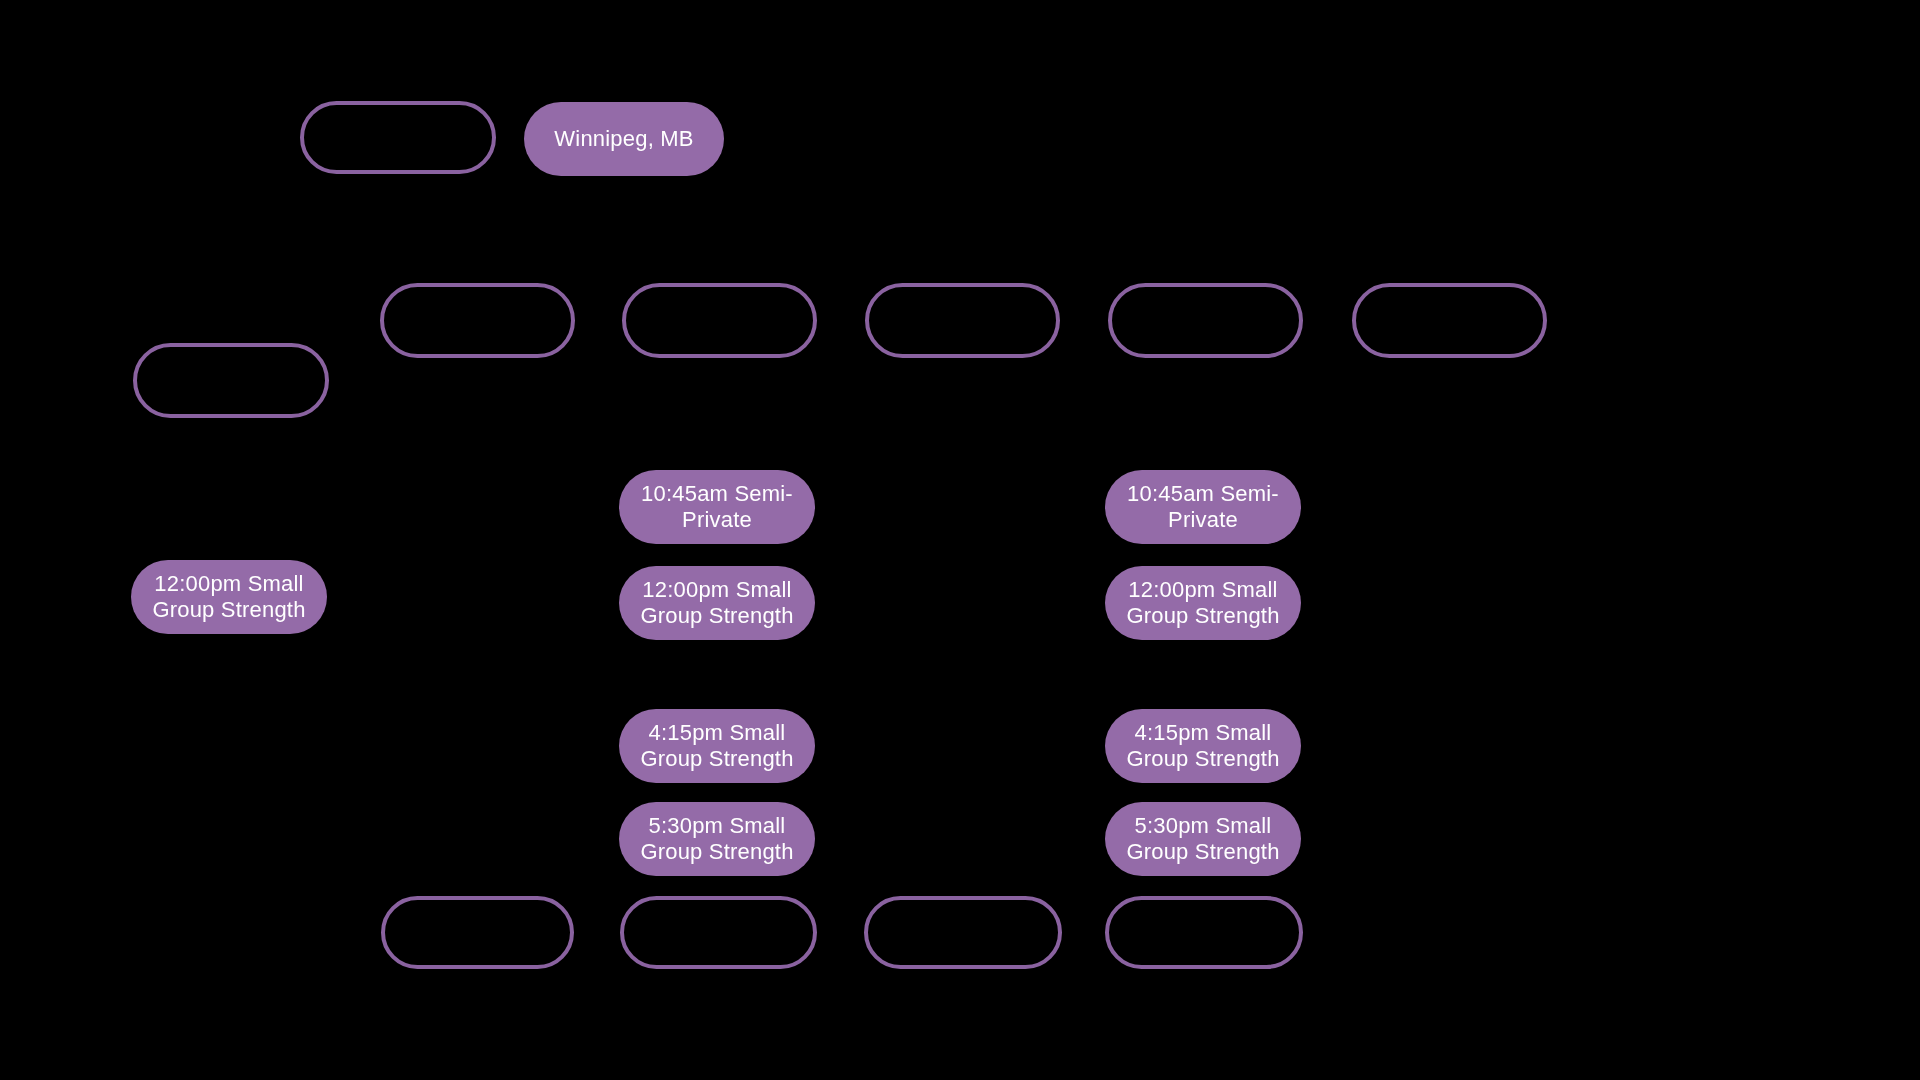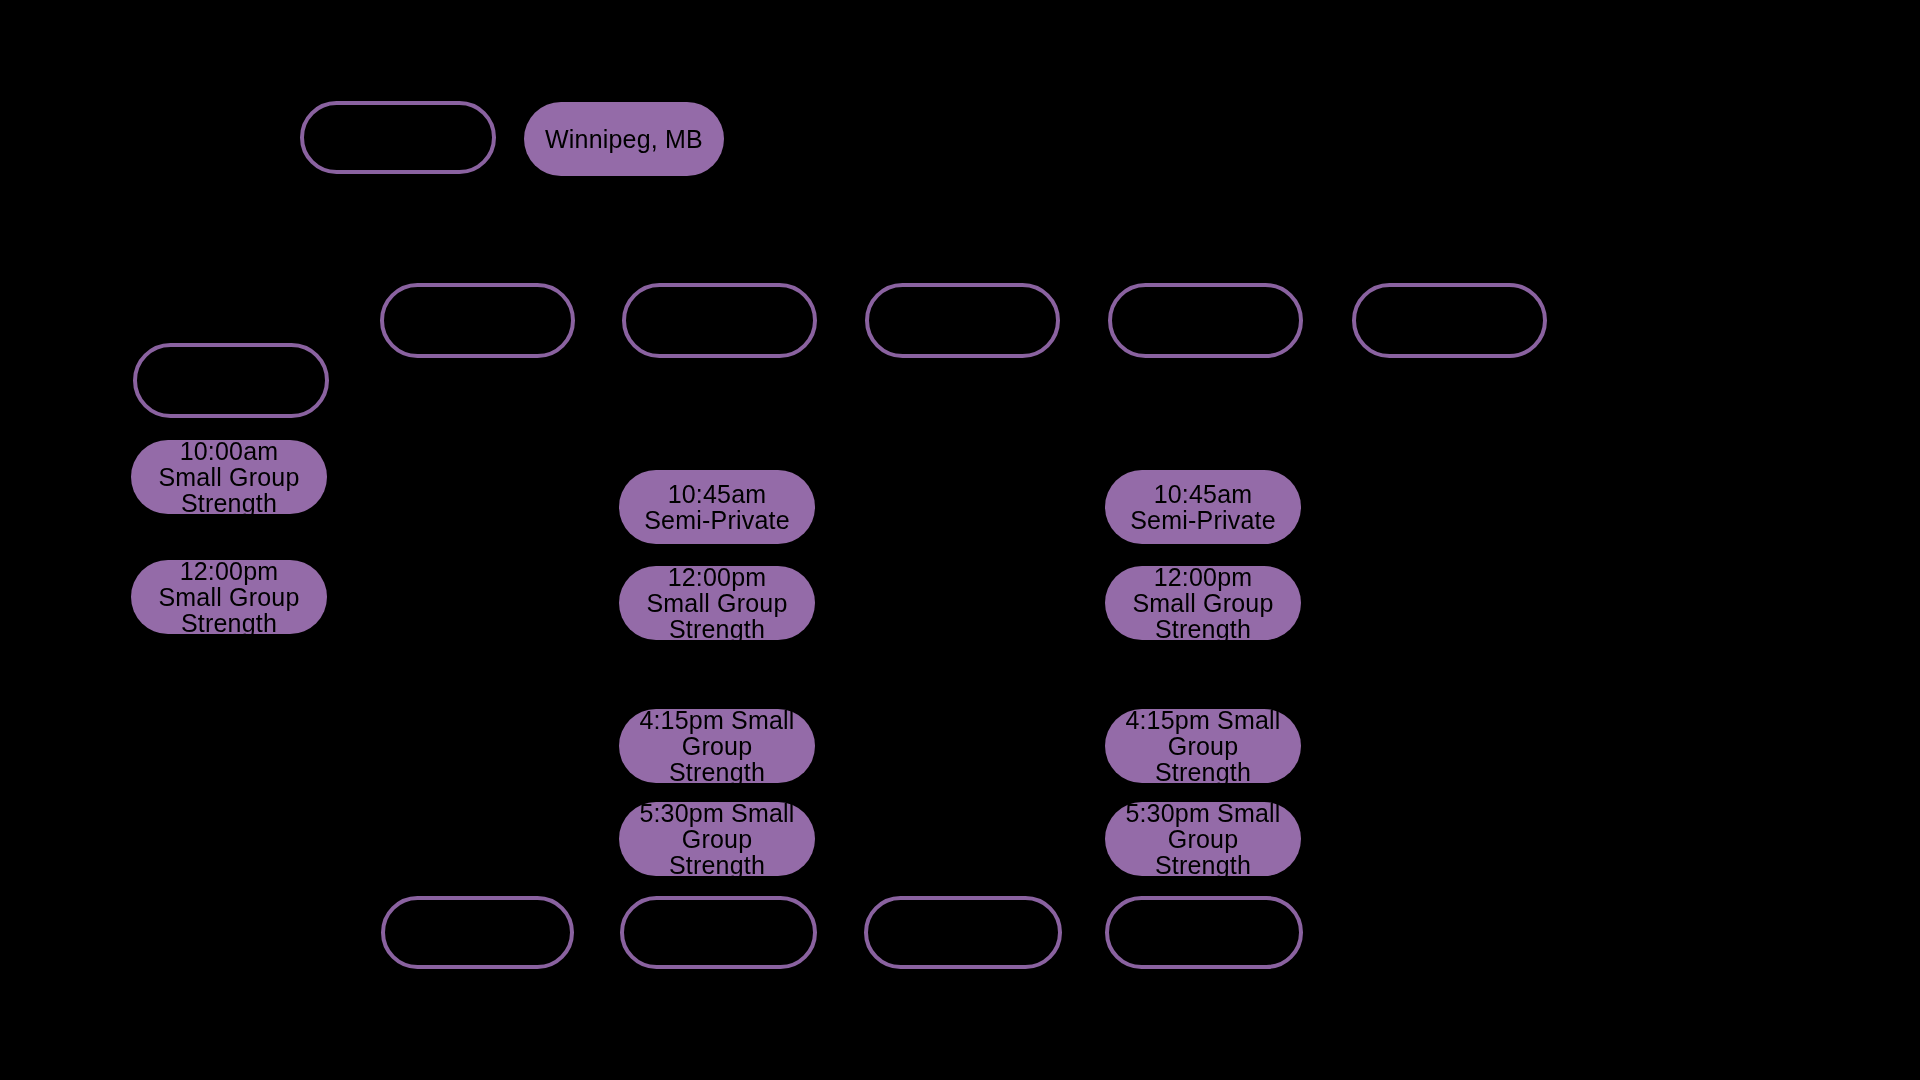--- a/index.html
+++ b/index.html
@@ -24,22 +24,22 @@
     justify-content: center;
     text-align: center;
     cursor: pointer;
   }
   .pill-outline {
     border: 4px solid #8a62a0;
     background: transparent;
   }
   .pill-filled {
     background: #946ba8;
-    color: #000000;
-    font-size: 25px;
+    color: #ffffff;
+    font-size: 22px;
     line-height: 26px;
     letter-spacing: 0.2px;
     padding: 0 14px;
   }
 </style>
 </head>
 <body>
 
 <div class="canvas">
 
@@ -50,23 +50,20 @@
   </div>
 
   <div class="pill pill-outline" style="left:380px; top:283px; width:195px; height:75px;"></div>
   <div class="pill pill-outline" style="left:622px; top:283px; width:195px; height:75px;"></div>
   <div class="pill pill-outline" style="left:865px; top:283px; width:195px; height:75px;"></div>
   <div class="pill pill-outline" style="left:1108px; top:283px; width:195px; height:75px;"></div>
   <div class="pill pill-outline" style="left:1352px; top:283px; width:195px; height:75px;"></div>
 
   <div class="pill pill-outline" style="left:133px; top:343px; width:196px; height:75px;"></div>
 
-  <div class="pill pill-filled" style="left:131px; top:440px; width:196px; height:74px;">
-    <span>10:00am Small Group Strength</span>
-  </div>
   <div class="pill pill-filled" style="left:131px; top:560px; width:196px; height:74px;">
     <span>12:00pm Small Group Strength</span>
   </div>
 
   <div class="pill pill-filled" style="left:619px; top:470px; width:196px; height:74px;">
     <span>10:45am Semi-Private</span>
   </div>
   <div class="pill pill-filled" style="left:619px; top:566px; width:196px; height:74px;">
     <span>12:00pm Small Group Strength</span>
   </div>

